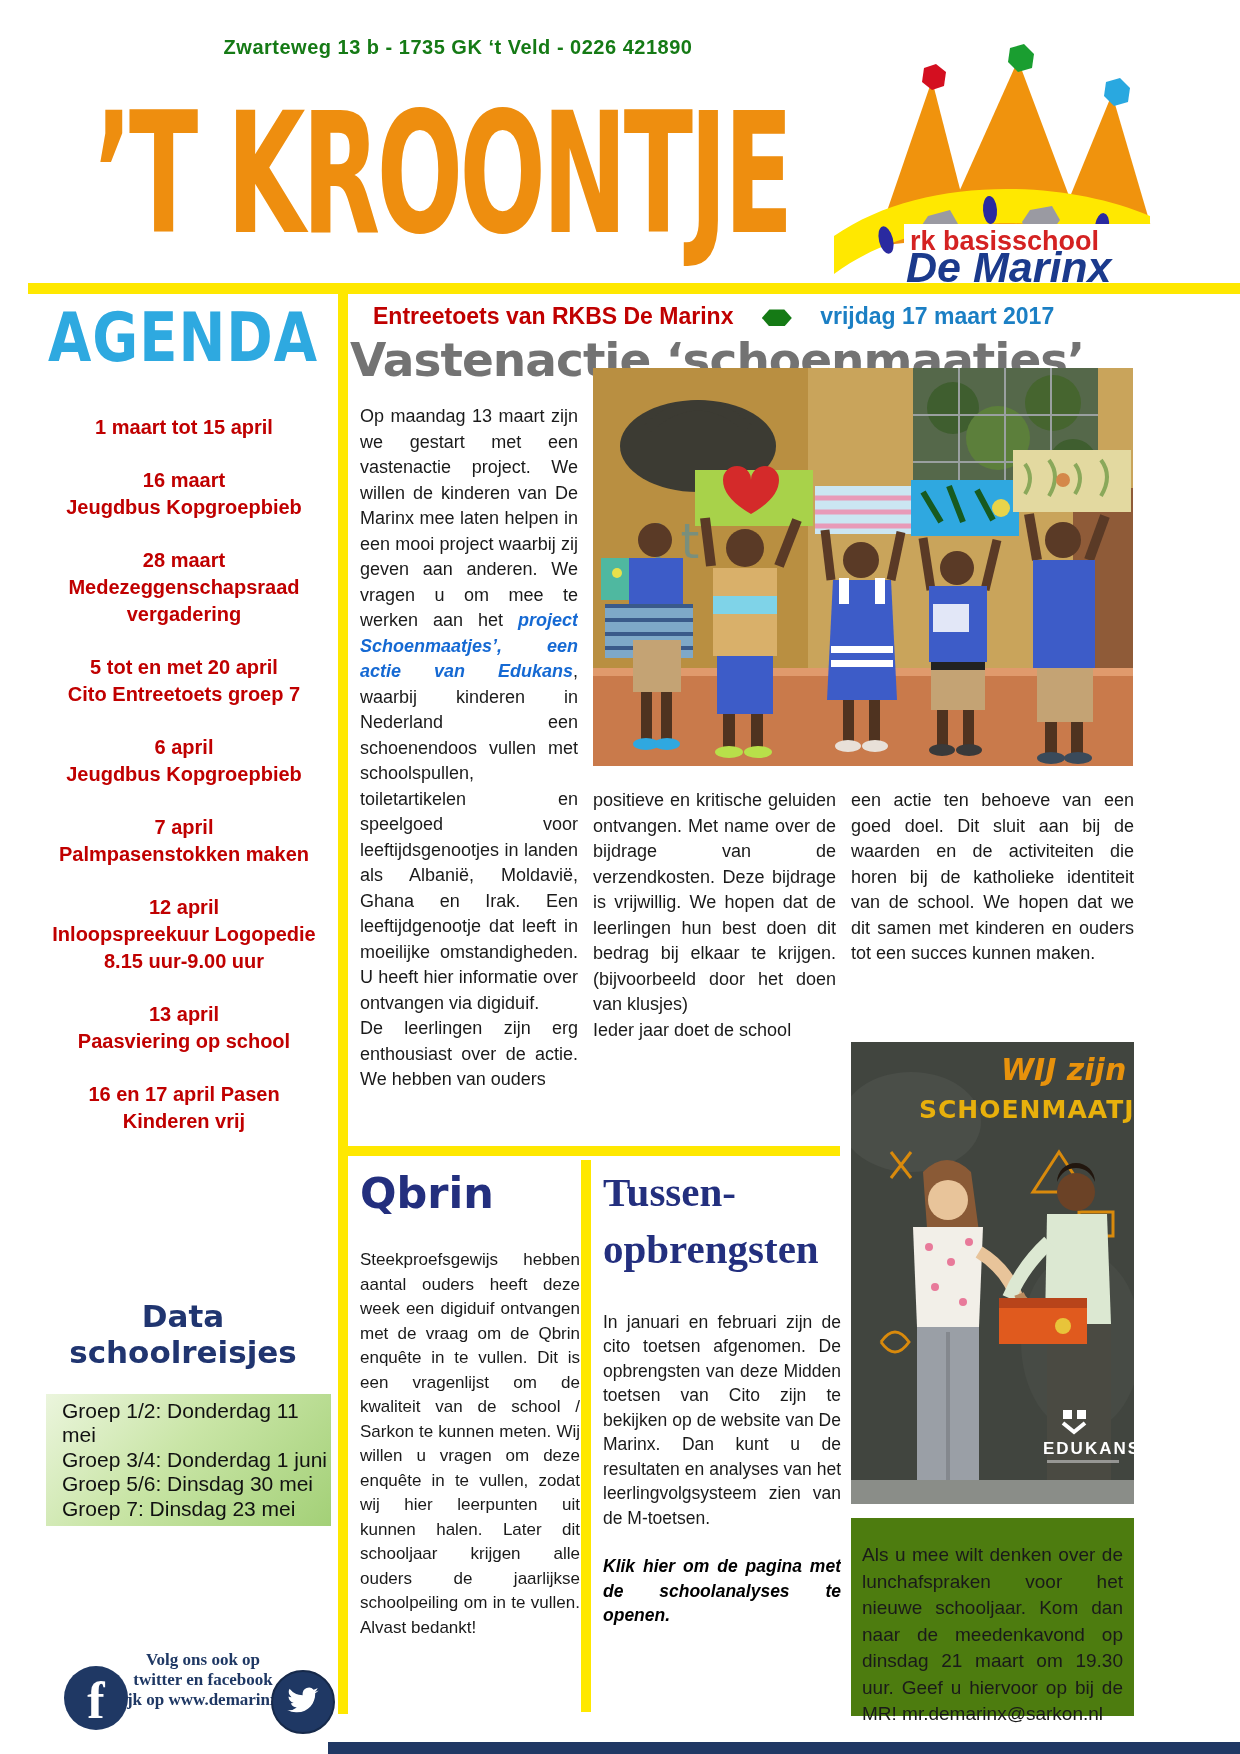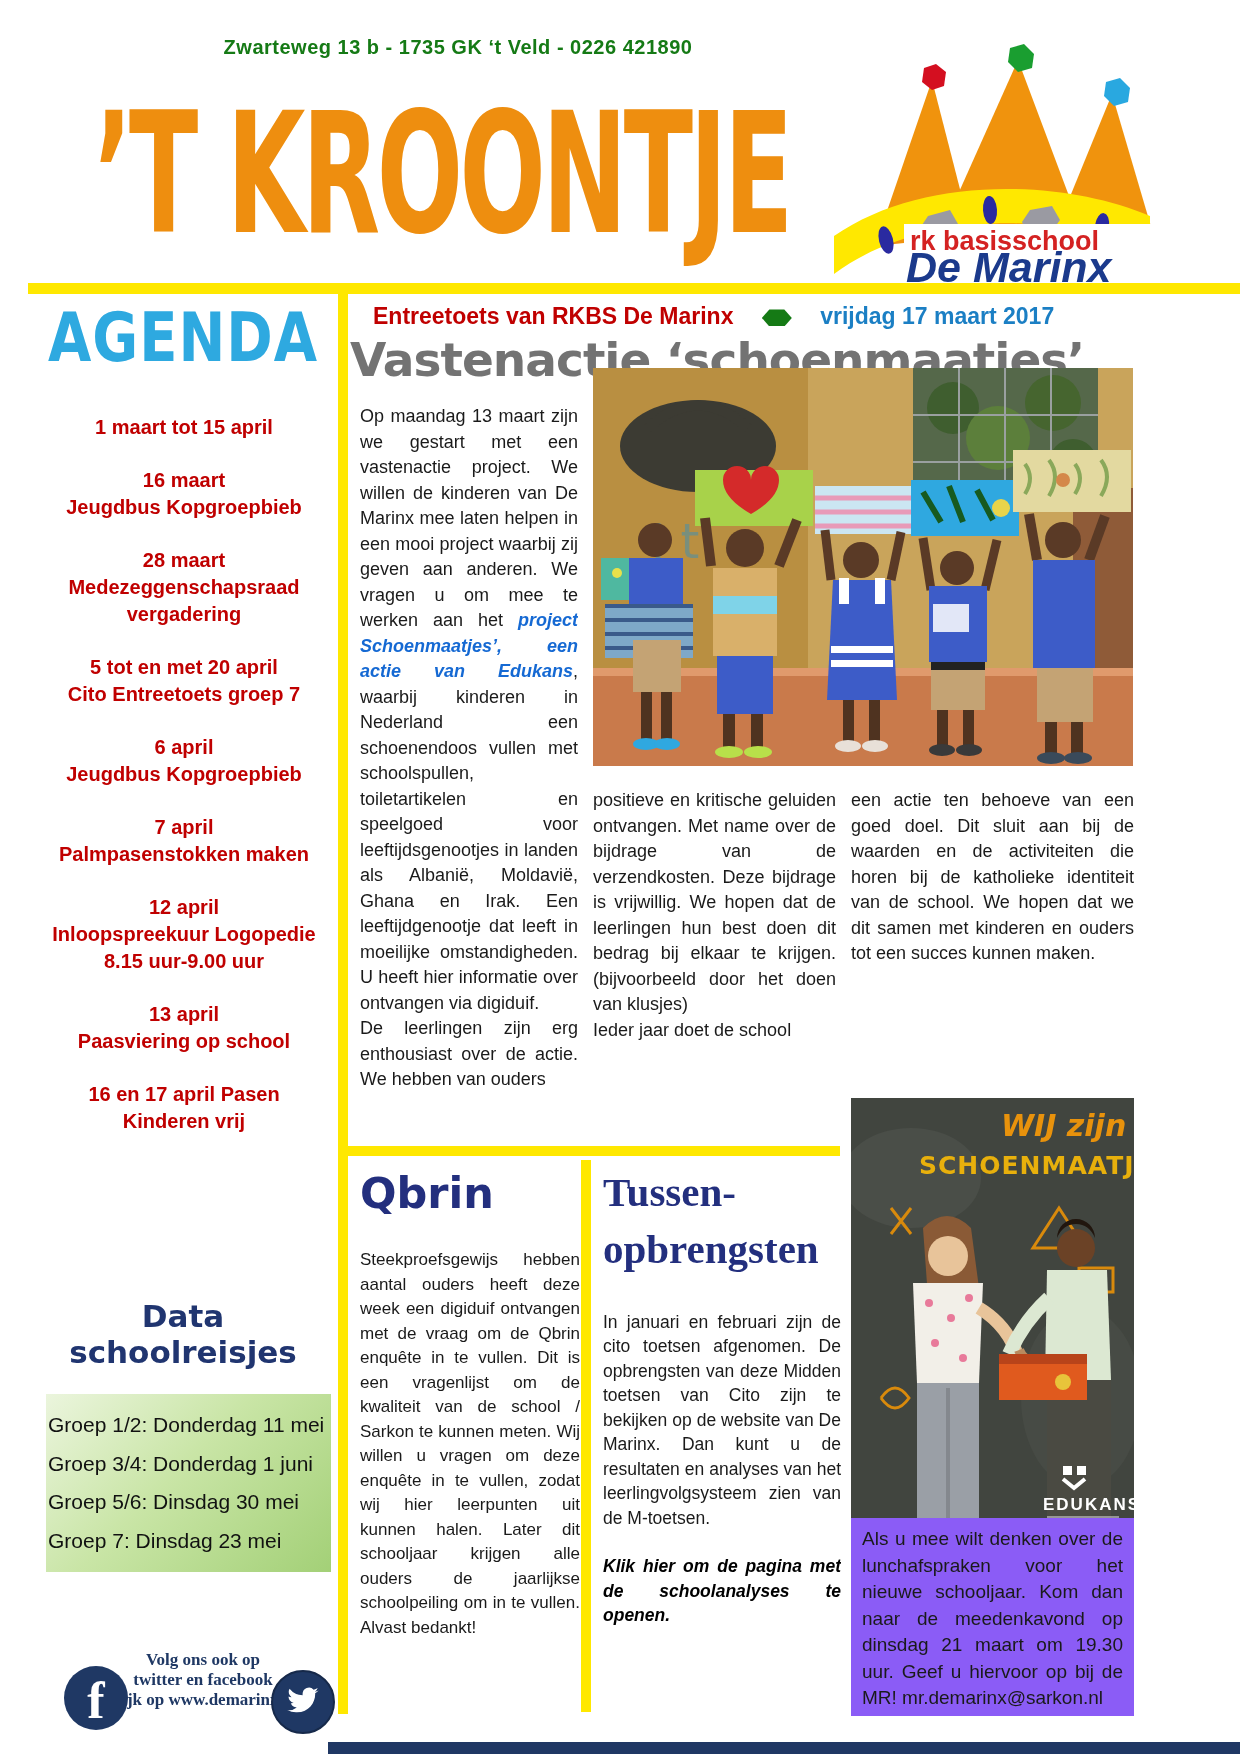--- a/index.html
+++ b/index.html
@@ -27,57 +27,57 @@
 
   
   .agenda-title{position:absolute;top:298px;left:0;width:310px;text-align:center;
                 font-family:"DejaVu Sans",sans-serif;font-weight:800;font-size:56px;
                 color:#2ea9e0;transform:scaleY(1.22);transform-origin:50% 0;letter-spacing:1px;}
   .agenda-list{position:absolute;top:414px;left:10px;width:292px;text-align:center;
                color:#c00000;font-weight:bold;font-size:20px;line-height:27px;}
   .agenda-item{margin-bottom:26px;}
   .trips-title{position:absolute;top:1298px;left:0;width:310px;text-align:center;
                font-family:"DejaVu Sans",sans-serif;font-weight:800;font-size:31px;color:#203570;}
-  .trips-box{position:absolute;top:1394px;left:18px;width:285px;height:178px;
+  .trips-box{position:absolute;top:1394px;left:18px;width:285px;height:132px;
              background:linear-gradient(135deg,#ebf5dd 0%,#c9e5a6 45%,#a3d077 100%);
              display:flex;flex-direction:column;justify-content:space-evenly;
-             padding:4px 0 4px 2px;box-sizing:border-box;font-size:21px;color:#111;}
+             padding:4px 0 4px 16px;box-sizing:border-box;font-size:21px;color:#111;}
   .social-text{position:absolute;top:1650px;left:80px;width:190px;text-align:center;
                font-family:"Liberation Serif",serif;font-weight:bold;font-size:17px;
                line-height:20px;color:#1f3864;}
   .fb{position:absolute;top:1666px;left:36px;width:64px;height:64px;border-radius:50%;
       background:#1f3864;color:#fff;text-align:center;font-family:"Liberation Serif",serif;
       font-weight:bold;font-size:52px;line-height:70px;}
   .tw{position:absolute;top:1670px;left:243px;width:60px;height:60px;border-radius:50%;
       background:#1f3864;border:2px solid #16294a;}
   .tw svg{display:block;margin:14px auto;}
 
   
   .art-title{position:absolute;top:332px;left:322px;font-family:"DejaVu Sans",sans-serif;
              font-weight:800;font-size:47px;color:#737373;letter-spacing:-1px;}
   .bodytxt{font-size:18px;line-height:25.5px;text-align:justify;text-align-last:left;}
   .bodytxt p{margin:0;}
   .col1{position:absolute;left:332px;top:404px;width:218px;height:738px;overflow:hidden;}
   .col2{position:absolute;left:565px;top:788px;width:243px;height:352px;overflow:hidden;}
   .col3{position:absolute;left:823px;top:788px;width:283px;height:248px;overflow:hidden;}
   .inlink{color:#1569d3;font-weight:bold;font-style:italic;}
   .photo1{position:absolute;left:565px;top:368px;width:540px;height:398px;}
-  .photo2{position:absolute;left:823px;top:1098px;width:283px;height:462px;}
+  .photo2{position:absolute;left:823px;top:1042px;width:283px;height:462px;}
 
   .qbrin-title{position:absolute;left:332px;top:1168px;font-family:"DejaVu Sans",sans-serif;
                font-weight:800;font-size:43px;color:#232f7e;}
   .qbrin-body{position:absolute;left:332px;top:1248px;width:220px;height:478px;overflow:hidden;
               font-size:17px;line-height:24.5px;text-align:justify;text-align-last:left;}
   .tussen-title{position:absolute;left:575px;top:1164px;font-family:Liberation Serif, serif;
                 font-weight:800;font-size:41px;line-height:57px;color:#232f7e;}
   .tussen-body{position:absolute;left:575px;top:1292px;width:238px;height:424px;overflow:hidden;
                font-size:17.5px;line-height:24.5px;text-align:justify;text-align-last:left;}
   .tussen-body .link{margin-top:24px;color:#000000;font-weight:bold;font-style:italic;}
-  .notice{position:absolute;left:823px;top:1518px;width:283px;height:198px;background:#8b5cf6;
-          box-sizing:border-box;padding:8px 11px;font-size:19px;line-height:26.5px;
+  .notice{position:absolute;left:823px;top:1518px;width:283px;height:198px;background:#4d7c0f;
+          box-sizing:border-box;padding:24px 11px;font-size:19px;line-height:26.5px;
           text-align:justify;text-align-last:left;}
   .footerbar{position:absolute;left:300px;top:1742px;width:940px;height:12px;background:#203864;}
 </style>
 </head>
 <body>
 
 <div class="page">
 
   <div class="address">Zwarteweg 13 b   -   1735 GK  ‘t Veld   -   0226 421890</div>
   <div class="kroontje">’T KROONTJE</div>

